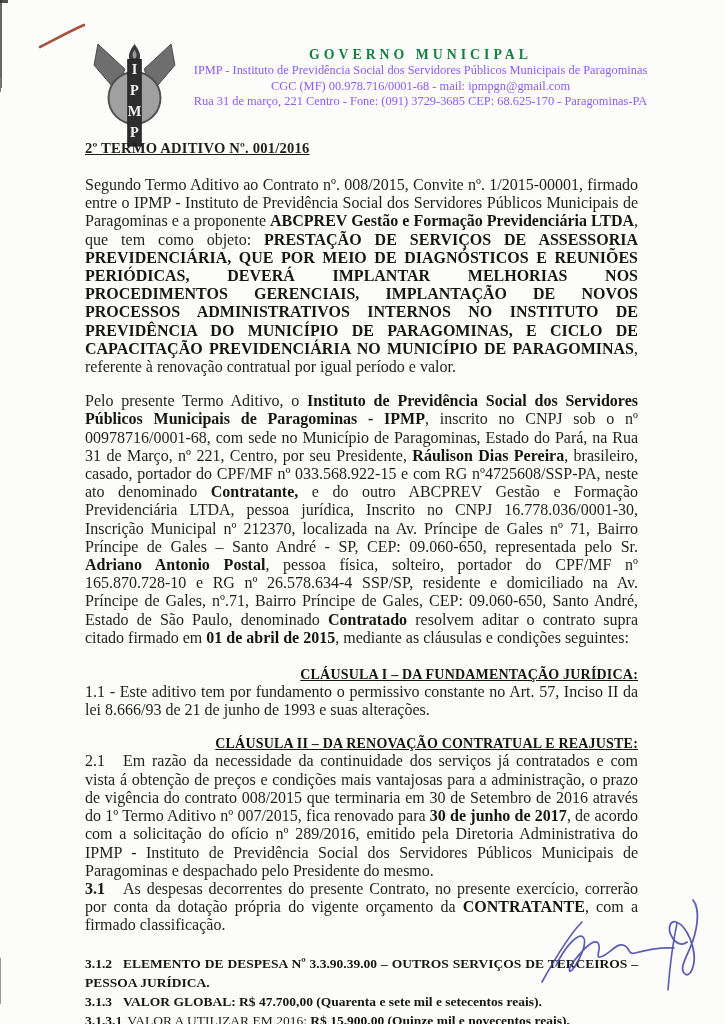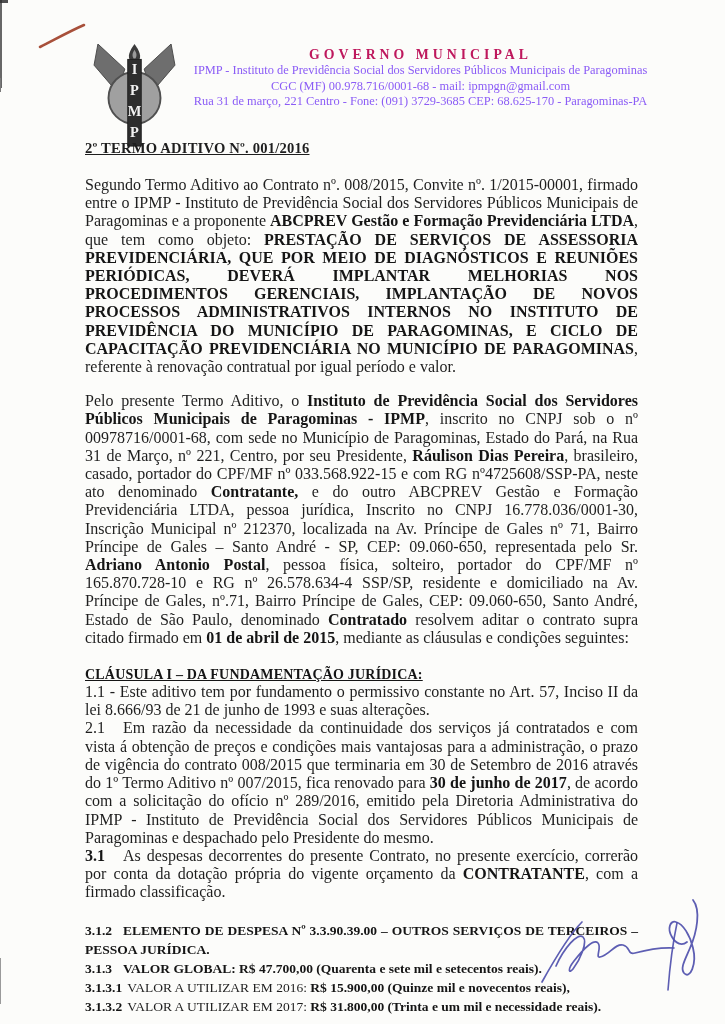--- a/index.html
+++ b/index.html
@@ -9,28 +9,28 @@
     height: 1024px;
     background: #fcfcfa;
     overflow: hidden;
     font-family: "Liberation Serif", serif;
     color: #1e1e1e;
   }
   
   .logo { position: absolute; left: 88px; top: 44px; }
   .logo text { font-family: "Liberation Serif", serif; font-weight: bold; }
   .header-text { position: absolute; left: 168px; top: 47px; width: 505px; text-align: center; }
-  .h-gov { font-size: 13.8px; font-weight: bold; letter-spacing: 4px; color: #be185d; }
+  .h-gov { font-size: 13.8px; font-weight: bold; letter-spacing: 4px; color: #15803d; }
   .h-sub { font-size: 12.4px; line-height: 15.5px; color: #8b5cf6; }
   
   .doc-body { position: absolute; left: 85px; top: 140px; width: 553px; }
   .doc-title { font-size: 14.6px; font-weight: bold; text-decoration: underline; letter-spacing: .2px; }
   p { margin: 0; text-align: justify; font-size: 16px; line-height: 18.2px; }
   b { color: #151515; }
-  .clause-h { font-size: 14px; font-weight: bold; text-decoration: underline; letter-spacing: .2px; color: #151515; }
+  .clause-h { font-size: 14px; font-weight: bold; text-decoration: underline; letter-spacing: .2px; color: #151515; text-align: right; }
   .mt19 { margin-top: 19px; }
   .mt16 { margin-top: 16px; }
   .mt17 { margin-top: 17px; }
   .mt20 { margin-top: 20px; }
   .tabnum { display: inline-block; width: 38px; }
   .item { font-size: 13.5px; line-height: 19px; }
   .inum { margin-right: 11px; }
   .inum-sm { margin-right: 5px; }
   
   .pen-red { position: absolute; left: 36px; top: 20px; }
@@ -71,20 +71,21 @@
 
     <div class="doc-title">2º TERMO ADITIVO Nº. 001/2016</div>
 
     <p class="mt19"><span>Segundo Termo Aditivo ao Contrato nº. 008/2015, Convite nº. 1/2015-00001, firmado entre o IPMP - Instituto de Previdência Social dos Servidores Públicos Municipais de Paragominas e a proponente </span><b>ABCPREV Gestão e Formação Previdenciária LTDA</b><span>, que tem como objeto: </span><b>PRESTAÇÃO DE SERVIÇOS DE ASSESSORIA PREVIDENCIÁRIA, QUE POR MEIO DE DIAGNÓSTICOS E REUNIÕES PERIÓDICAS, DEVERÁ IMPLANTAR MELHORIAS NOS PROCEDIMENTOS GERENCIAIS, IMPLANTAÇÃO DE NOVOS PROCESSOS ADMINISTRATIVOS INTERNOS NO INSTITUTO DE PREVIDÊNCIA DO MUNICÍPIO DE PARAGOMINAS, E CICLO DE CAPACITAÇÃO PREVIDENCIÁRIA NO MUNICÍPIO DE PARAGOMINAS</b><span>, referente à renovação contratual por igual período e valor.</span></p>
 
     <p class="mt16"><span>Pelo presente Termo Aditivo, o </span><b>Instituto de Previdência Social dos Servidores Públicos Municipais de Paragominas - IPMP</b><span>, inscrito no CNPJ sob o nº 00978716/0001-68, com sede no Município de Paragominas, Estado do Pará, na Rua 31 de Março, nº 221, Centro, por seu Presidente, </span><b>Ráulison Dias Pereira</b><span>, brasileiro, casado, portador do CPF/MF nº 033.568.922-15 e com RG nº4725608/SSP-PA, neste ato denominado </span><b>Contratante,</b><span> e do outro ABCPREV Gestão e Formação Previdenciária LTDA, pessoa jurídica, Inscrito no CNPJ 16.778.036/0001-30, Inscrição Municipal nº 212370, localizada na Av. Príncipe de Gales nº 71, Bairro Príncipe de Gales – Santo André - SP, CEP: 09.060-650, representada pelo Sr. </span><b>Adriano Antonio Postal</b><span>, pessoa física, solteiro, portador do CPF/MF nº 165.870.728-10 e RG nº 26.578.634-4 SSP/SP, residente e domiciliado na Av. Príncipe de Gales, nº.71, Bairro Príncipe de Gales, CEP: 09.060-650, Santo André, Estado de São Paulo, denominado </span><b>Contratado</b><span> resolvem aditar o contrato supra citado firmado em </span><b>01 de abril de 2015</b><span>, mediante as cláusulas e condições seguintes:</span></p>
 
     <div class="clause-h mt20">CLÁUSULA I – DA FUNDAMENTAÇÃO JURÍDICA:</div>
     <p>1.1 - Este aditivo tem por fundamento o permissivo constante no Art. 57, Inciso II da lei 8.666/93 de 21 de junho de 1993 e suas alterações.</p>
 
+    <div class="clause-h mt17">CLÁUSULA II – DA RENOVAÇÃO CONTRATUAL E REAJUSTE:</div>
     <p><span class="tabnum">2.1</span><span>Em razão da necessidade da continuidade dos serviços já contratados e com vista á obtenção de preços e condições mais vantajosas para a administração, o prazo de vigência do contrato 008/2015 que terminaria em 30 de Setembro de 2016 através do 1º Termo Aditivo nº 007/2015, fica renovado para </span><b>30 de junho de 2017</b><span>, de acordo com a solicitação do ofício nº 289/2016, emitido pela Diretoria Administrativa do IPMP - Instituto de Previdência Social dos Servidores Públicos Municipais de Paragominas e despachado pelo Presidente do mesmo.</span></p>
 
     <p><b class="tabnum">3.1</b><span>As despesas decorrentes do presente Contrato, no presente exercício, correrão por conta da dotação própria do vigente orçamento da </span><b>CONTRATANTE</b><span>, com a firmado classificação.</span></p>
 
     <div class="mt19">
       <p class="item"><b class="inum">3.1.2</b><b>ELEMENTO DE DESPESA Nº 3.3.90.39.00 – OUTROS SERVIÇOS DE TERCEIROS – PESSOA JURÍDICA.</b></p>
       <p class="item"><b class="inum">3.1.3</b><b>VALOR GLOBAL: R$ 47.700,00 (Quarenta e sete mil e setecentos reais).</b></p>
       <p class="item"><b class="inum-sm">3.1.3.1</b><span>VALOR A UTILIZAR EM 2016: </span><b>R$ 15.900,00 (Quinze mil e novecentos reais),</b></p>
       <p class="item"><b class="inum-sm">3.1.3.2</b><span>VALOR A UTILIZAR EM 2017: </span><b>R$ 31.800,00 (Trinta e um mil e necessidade reais).</b></p>
     </div>

